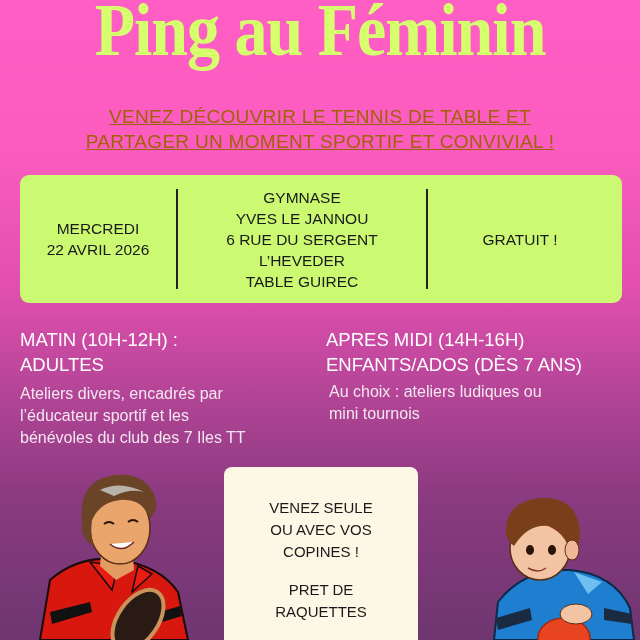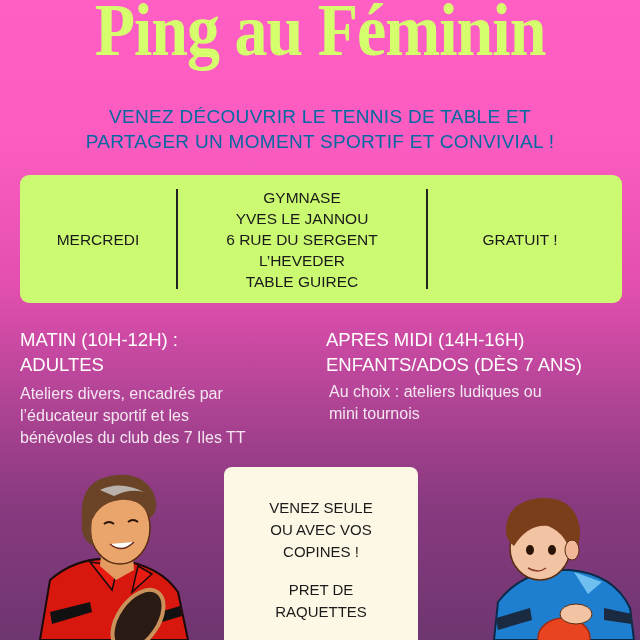--- a/index.html
+++ b/index.html
@@ -10,21 +10,21 @@
       color: #fff;
     }
     .title {
       position: absolute; top: -8px; left: 0; width: 640px; text-align: center;
       font-family: "Liberation Serif", serif; font-weight: bold;
       font-size: 66px; color: #d6ff6e; letter-spacing: -1px;
       transform: scaleY(1.12);
     }
     .subtitle {
       position: absolute; top: 104px; left: 0; width: 640px; text-align: center;
-      font-size: 19px; line-height: 25px; color: #0369a1; letter-spacing: 0.3px;
+      font-size: 19px; line-height: 25px; color: #a16207; letter-spacing: 0.3px; text-decoration: underline;
     }
     .info-bar {
       position: absolute; top: 175px; left: 20px; width: 602px; height: 128px;
       background: #cbfa72; border-radius: 9px; color: #1a1a1a;
       display: flex; align-items: center;
     }
     .info-col { text-align: center; font-size: 15.5px; line-height: 21px; }
     .info-col.date { width: 156px; }
     .info-col.place { width: 248px; }
     .info-col.price { width: 184px; text-align: center; }
@@ -49,20 +49,21 @@
 <div class="title">Ping au Féminin</div>
 
 <div class="subtitle">
   <div>VENEZ DÉCOUVRIR LE TENNIS DE TABLE ET</div>
   <div>PARTAGER UN MOMENT SPORTIF ET CONVIVIAL !</div>
 </div>
 
 <div class="info-bar">
   <div class="info-col date">
     <div>MERCREDI</div>
+    <div>22 AVRIL 2026</div>
   </div>
   <div class="divider"></div>
   <div class="info-col place">
     <div>GYMNASE</div>
     <div>YVES LE JANNOU</div>
     <div>6 RUE DU SERGENT</div>
     <div>L’HEVEDER</div>
     <div>TABLE GUIREC</div>
   </div>
   <div class="divider"></div>

